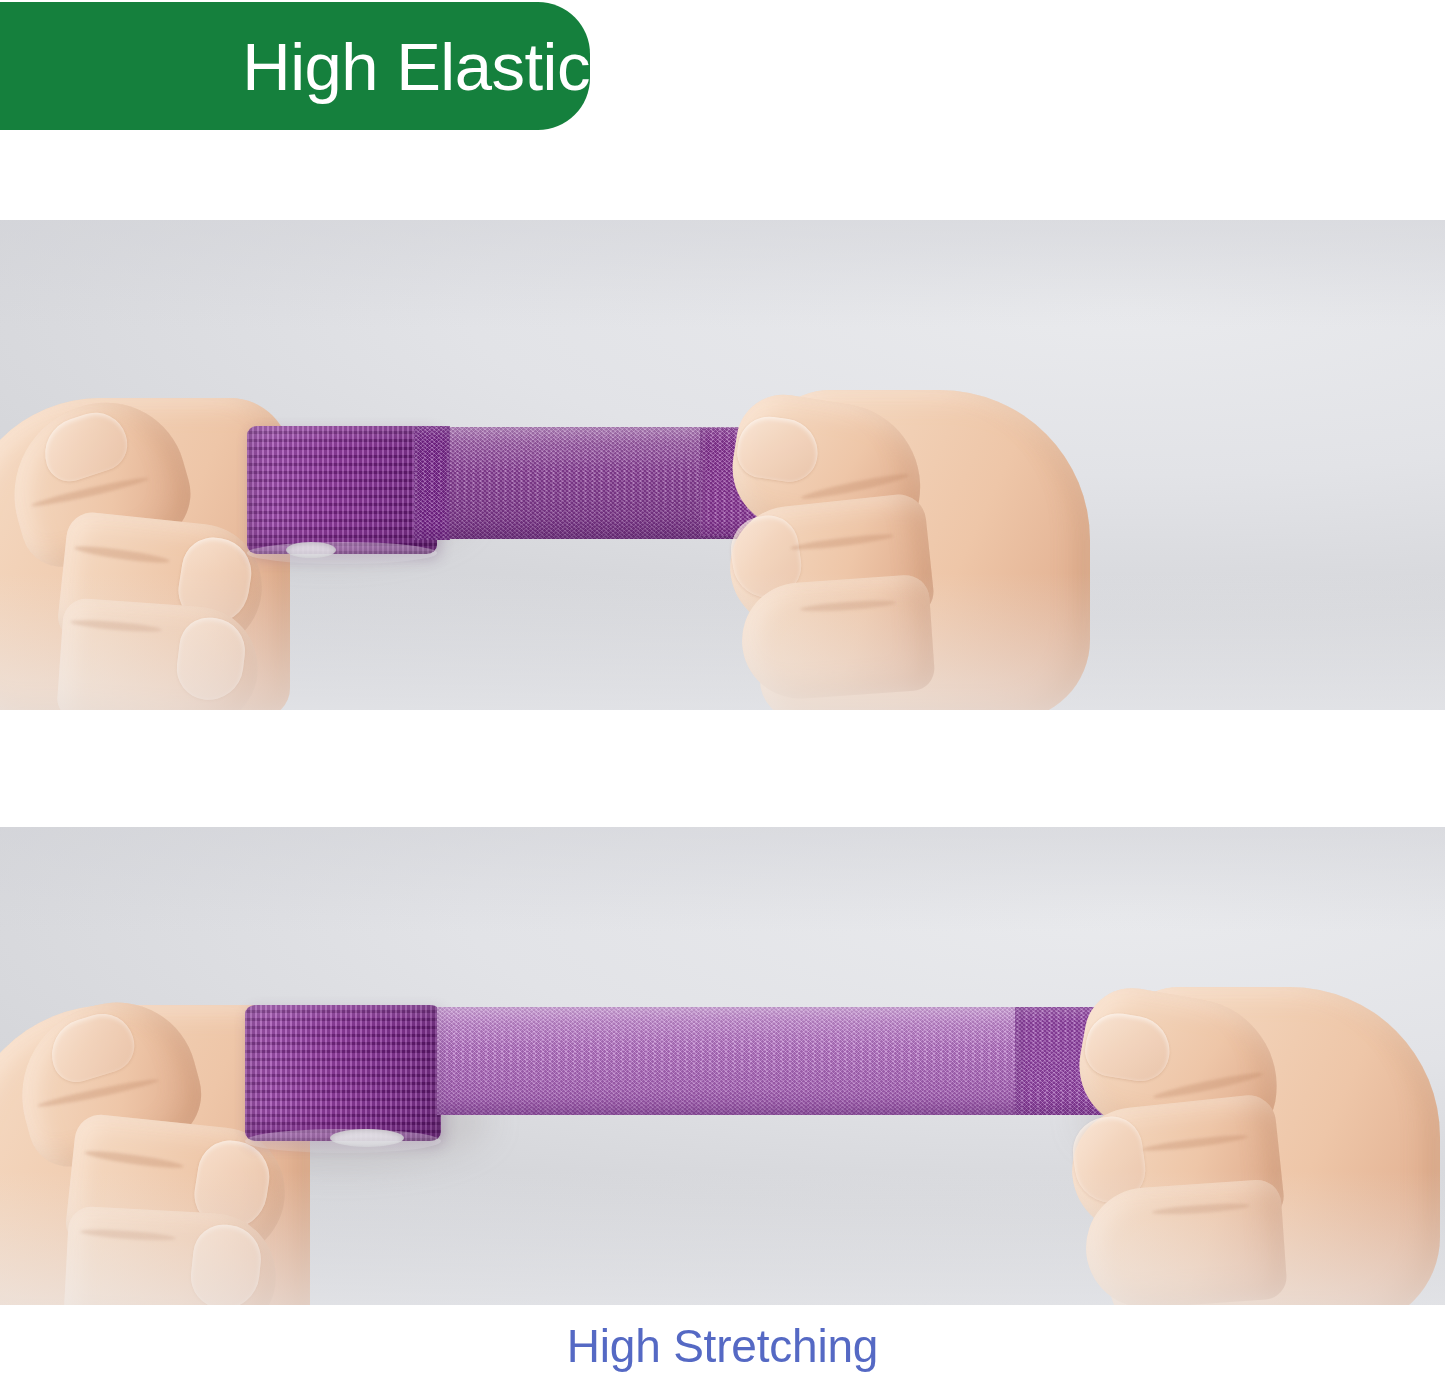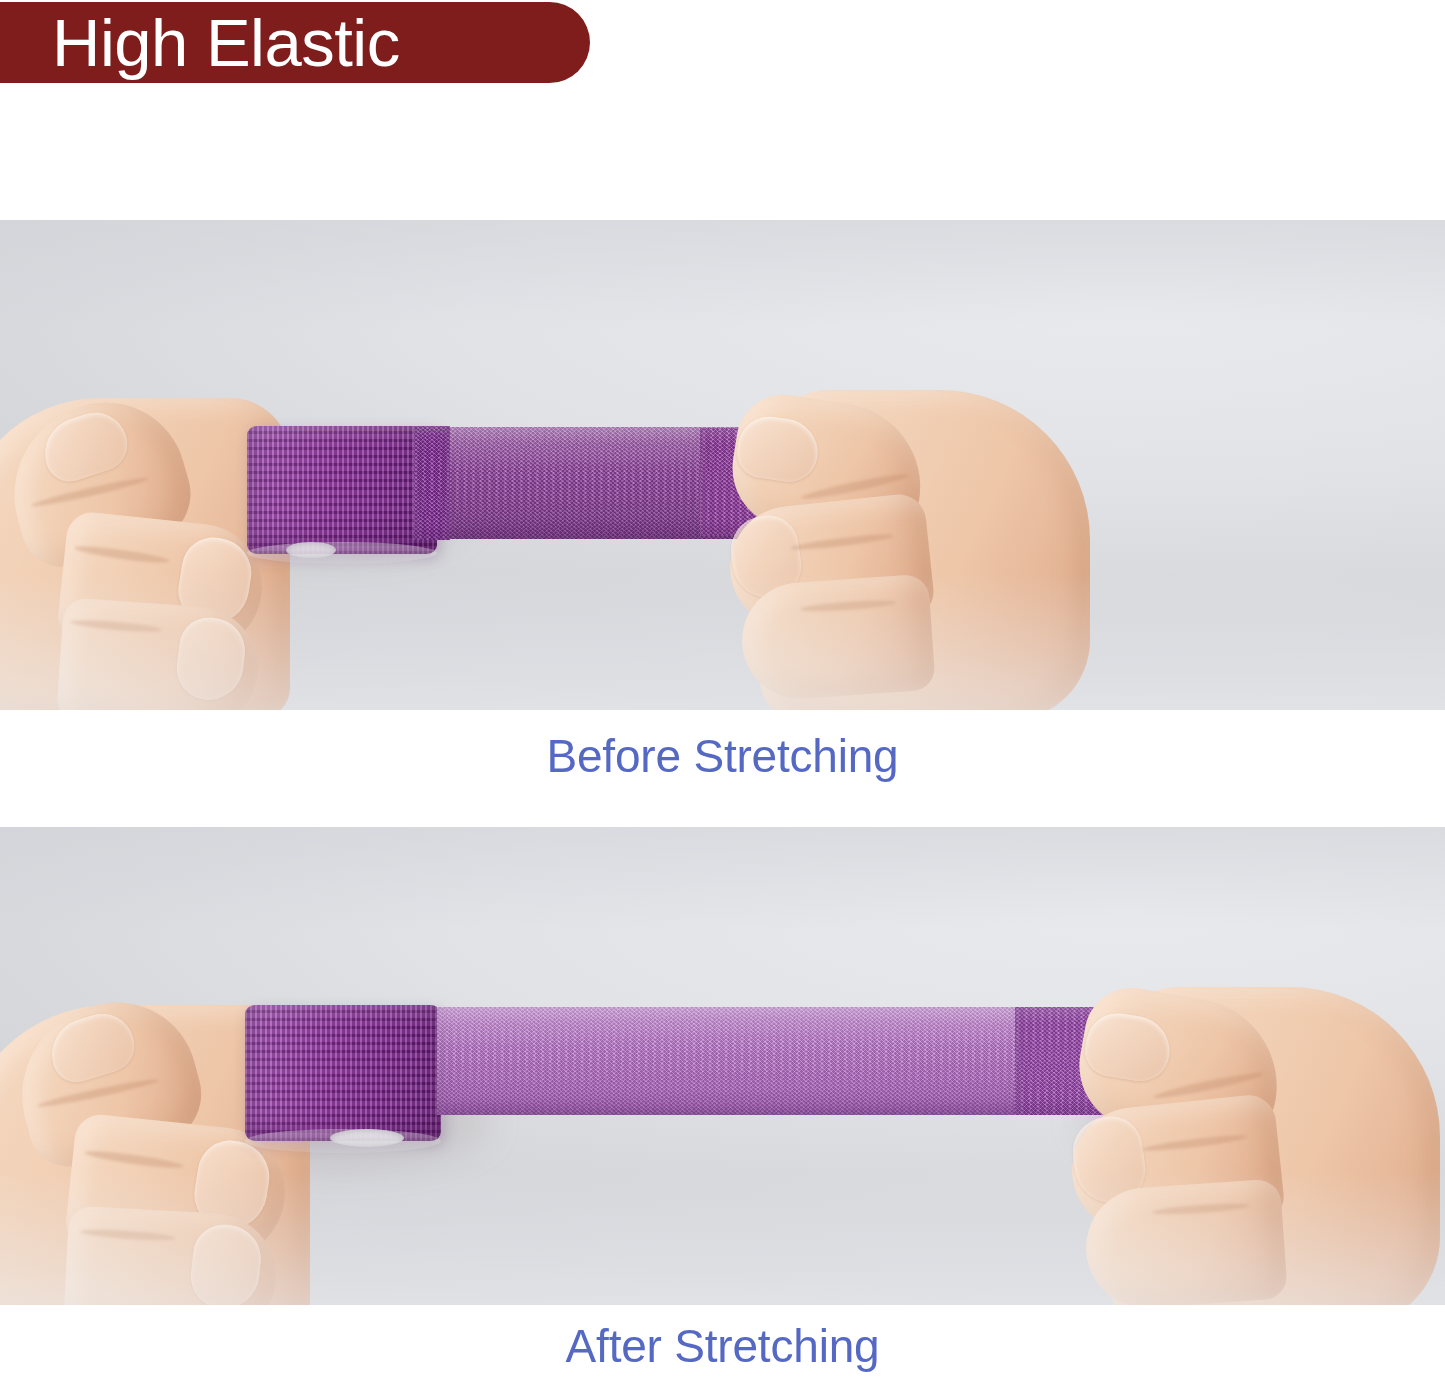--- a/index.html
+++ b/index.html
@@ -2,24 +2,24 @@
 <html><head>
 <meta charset="utf-8">
 <style>
   html,body{margin:0;padding:0;background:#ffffff;}
   body{width:1445px;height:1383px;font-family:"Liberation Sans",sans-serif;overflow:hidden;}
 
   .page{position:relative;width:1445px;height:1383px;background:#fff;}
 
   
   .banner{
-    position:absolute;left:0;top:2px;width:590px;height:81px;
-    background:#7f1d1d;
+    position:absolute;left:0;top:2px;width:590px;height:128px;
+    background:#15803d;
     border-top-right-radius:52px;border-bottom-right-radius:52px;
-    display:flex;align-items:center;
+    display:flex;align-items:center;justify-content:flex-end;
   }
   .banner-text{
     color:#ffffff;font-size:67px;line-height:67px;font-weight:400;
     letter-spacing:-.5px;padding-left:52px;white-space:nowrap;
   }
   .subtitle{
     position:absolute;left:57px;top:125px;width:1340px;
     color:#5569c4;font-size:41px;line-height:49px;font-weight:400;
     white-space:nowrap;letter-spacing:-.2px;
   }
@@ -147,21 +147,20 @@
     <div class="nail" style="left:732px;top:296px;width:68px;height:82px;border-radius:36px 32px 34px 38px;transform:rotate(-8deg);opacity:.7;"></div>
 
     <div class="skin" style="left:742px;top:360px;width:190px;height:116px;border-radius:62px 26px 24px 62px;transform:rotate(-4deg);"></div>
     <div class="crease" style="left:800px;top:262px;width:110px;height:9px;transform:rotate(-12deg);"></div>
     <div class="crease" style="left:790px;top:318px;width:104px;height:8px;transform:rotate(-7deg);"></div>
     <div class="crease" style="left:800px;top:382px;width:96px;height:8px;transform:rotate(-4deg);"></div>
 
     <div class="panel-vignette"></div>
   </div>
 
-  <div class="caption" id="caption-before">Before Stretching</div>
 
   <div class="photo" id="photo-after">
 
     <div class="shadow-soft" style="left:190px;top:250px;width:300px;height:90px;"></div>
     <div class="shadow-soft" style="left:1080px;top:250px;width:250px;height:85px;"></div>
 
     <div class="skin" style="left:-40px;top:178px;width:350px;height:330px;border-radius:150px 60px 30px 70px;"></div>
     <div class="skin" style="left:18px;top:178px;width:178px;height:150px;border-radius:92px 80px 50px 40px;transform:rotate(-15deg);"></div>
     <div class="nail" style="left:50px;top:190px;width:84px;height:60px;border-radius:46px 40px 34px 30px;transform:rotate(-17deg);opacity:.7;"></div>
     <div class="skin" style="left:70px;top:296px;width:215px;height:132px;border-radius:30px 74px 76px 26px;transform:rotate(6deg);"></div>
@@ -188,15 +187,15 @@
     <div class="skin" style="left:1072px;top:276px;width:208px;height:126px;border-radius:68px 30px 26px 68px;transform:rotate(-6deg);"></div>
     <div class="nail" style="left:1074px;top:290px;width:70px;height:86px;border-radius:36px 32px 34px 38px;transform:rotate(-8deg);opacity:.7;"></div>
     <div class="skin" style="left:1086px;top:358px;width:198px;height:120px;border-radius:64px 26px 24px 64px;transform:rotate(-4deg);"></div>
     <div class="crease" style="left:1152px;top:254px;width:112px;height:9px;transform:rotate(-12deg);"></div>
     <div class="crease" style="left:1142px;top:312px;width:106px;height:8px;transform:rotate(-7deg);"></div>
     <div class="crease" style="left:1152px;top:378px;width:98px;height:8px;transform:rotate(-4deg);"></div>
 
     <div class="panel-vignette"></div>
   </div>
 
-  <div class="caption" id="caption-after">After Stretching</div>
+  <div class="caption" id="caption-after">High Stretching</div>
 
 </div>
 
 </body></html>

